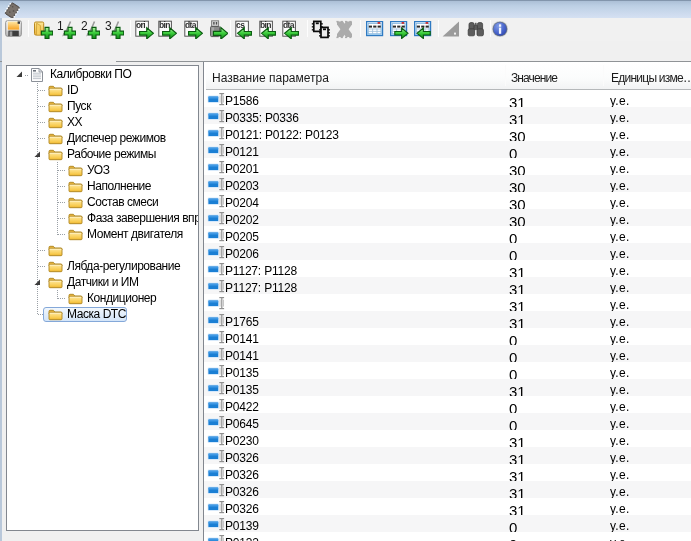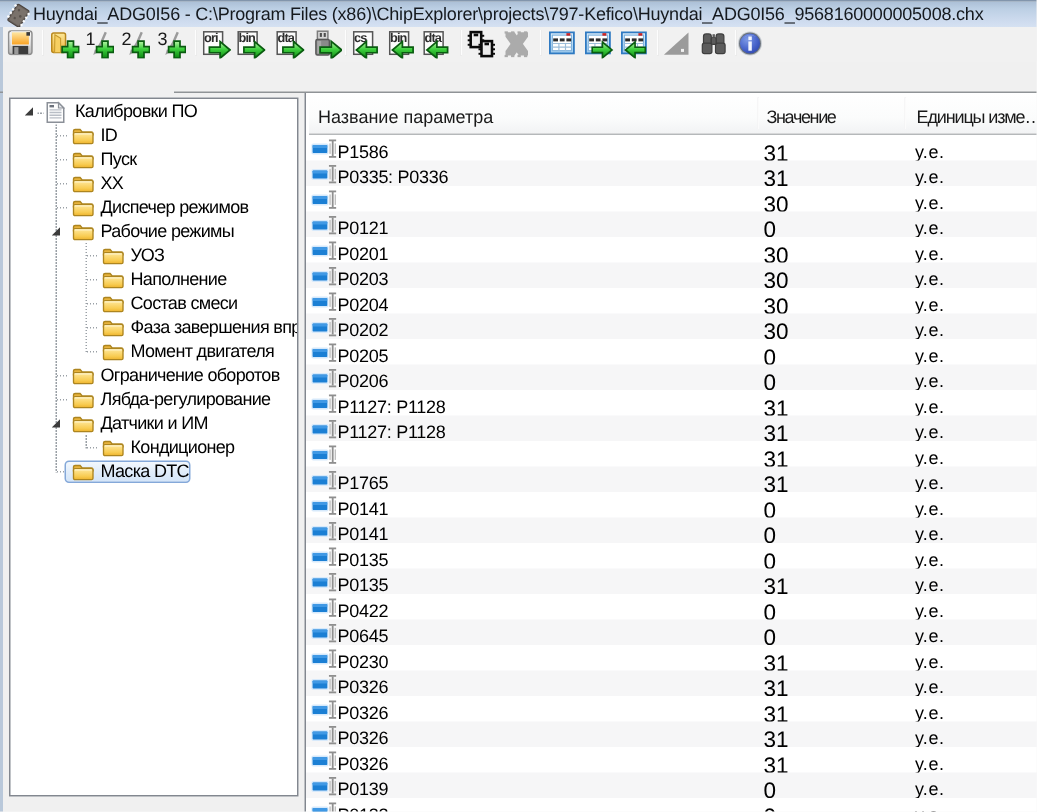--- a/index.html
+++ b/index.html
@@ -73,21 +73,20 @@
             <rect x="13.5" y="3.0" width="1.6" height="1.4" fill="#fdfdfd"></rect>
             <rect x="13.5" y="5.9" width="1.6" height="1.4" fill="#fdfdfd"></rect>
             <rect x="13.5" y="8.8" width="1.6" height="1.4" fill="#fdfdfd"></rect>
             <rect x="13.5" y="11.7" width="1.6" height="1.4" fill="#fdfdfd"></rect>
             <circle cx="7.5" cy="5" r=".8" fill="#5a534d"></circle>
             <circle cx="10.5" cy="8" r=".9" fill="#59524c"></circle>
             <circle cx="8" cy="11" r=".8" fill="#5a534d"></circle>
           </g>
         </svg>
       </span>
-      <span class="txt">Huyndai_ADG0I56 - C:\Program Files (x86)\ChipExplorer\projects\797-Kefico\Huyndai_ADG0I56_9568160000005008.chx</span>
     </div>
   <div id="lb"></div>
   <div id="tbar">
 <div class="tbi" style="left:3px">
         <svg width="17" height="17" viewBox="0 0 17 17">
           <defs>
             <linearGradient id="sv" x1="0" y1="0" x2="0" y2="1">
               <stop offset="0" stop-color="#fdfdfd"></stop>
               <stop offset="1" stop-color="#b8b8b8"></stop>
             </linearGradient>
@@ -611,21 +610,20 @@
                 <stop offset="0" stop-color="#ffe9a0"></stop>
                 <stop offset=".7" stop-color="#f8cc52"></stop>
                 <stop offset="1" stop-color="#eeb42e"></stop>
               </linearGradient>
             </defs>
             <path d="M1 3.4 q0-1.1 1.1-1.1 h3.3 l1.4 1.7 h6.1 q1.1 0 1.1 1.1 v.8 H1 z" fill="#e8b33c" stroke="#ad851f" stroke-width=".9"></path>
             <rect x="1" y="4.4" width="13" height="7.3" rx=".9" fill="url(#tf)" stroke="#ad851f" stroke-width=".9"></rect>
             <path d="M1.8 5.2 h11.4" stroke="#fff3c8" stroke-width=".9"></path>
           </svg>
         </div>
-        <div class="tt" style="left:67px;top:242px">Ограничение оборотов</div>
 <div class="ti" style="left:48px;top:260px">
           <svg width="15" height="13" viewBox="0 0 15 13">
             <defs>
               <linearGradient id="tf" x1="0" y1="0" x2="0" y2="1">
                 <stop offset="0" stop-color="#ffe9a0"></stop>
                 <stop offset=".7" stop-color="#f8cc52"></stop>
                 <stop offset="1" stop-color="#eeb42e"></stop>
               </linearGradient>
             </defs>
             <path d="M1 3.4 q0-1.1 1.1-1.1 h3.3 l1.4 1.7 h6.1 q1.1 0 1.1 1.1 v.8 H1 z" fill="#e8b33c" stroke="#ad851f" stroke-width=".9"></path>
@@ -742,20 +740,21 @@
               <rect x="1.4" y="6.6" width="9.8" height="2" rx="0.5" fill="#4aa0e8" opacity=".8"></rect>
               <g fill="#8f8f8f">
                 <rect x="12.3" y="3" width="4.8" height="1.2"></rect>
                 <rect x="12.3" y="14" width="4.8" height="1.2"></rect>
                 <rect x="14.2" y="4" width="1.2" height="10"></rect>
               </g>
               <rect x="12.6" y="5.6" width="0.9" height="7" fill="#c0c0c0"></rect>
               <rect x="16.1" y="5.6" width="0.9" height="7" fill="#c0c0c0"></rect>
             </svg>
           </span>
+          <span class="rn">P0121: P0122: P0123</span>
           <span class="rv">30</span>
           <span class="ru">у.е.</span>
         </div>
 <div class="re" style="top:141px">
           <span class="ric">
             <svg width="18" height="16" viewBox="0 0 18 16">
               <rect x="0.6" y="5.6" width="11.4" height="7.4" rx="1.2" fill="#d6e9fb"></rect>
               <rect x="1.4" y="6.6" width="9.8" height="5.4" rx="0.5" fill="#1b7fd4"></rect>
               <rect x="1.4" y="6.6" width="9.8" height="2" rx="0.5" fill="#4aa0e8" opacity=".8"></rect>
               <g fill="#8f8f8f">

